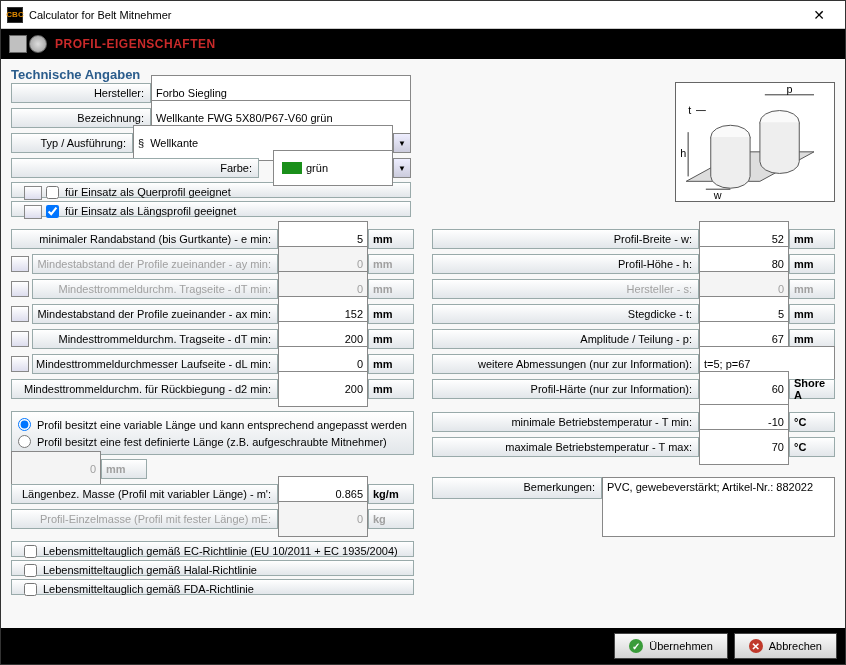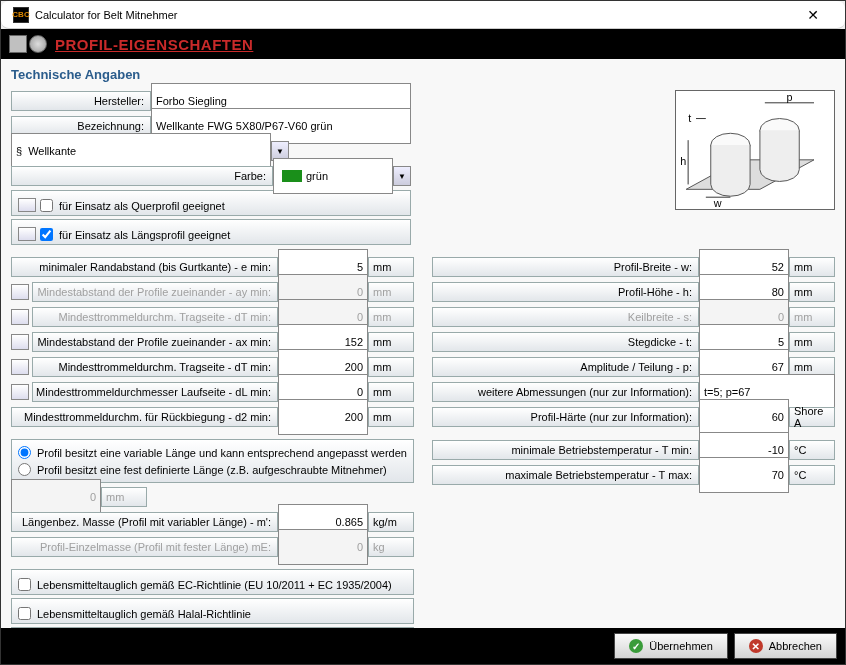--- a/index.html
+++ b/index.html
@@ -1,39 +1,39 @@
 <!DOCTYPE html>
 <html><head>
 <meta charset="utf-8">
 <style>
 * { box-sizing: border-box; margin: 0; padding: 0; font-family: Tahoma, Arial, sans-serif; font-size: 11px; }
 body { background: #f0f0f0; width: 846px; height: 665px; border: 1px solid #333; position: relative; }
-.titlebar { height: 28px; background: #fff; display: flex; align-items: center; padding: 0 12px; border-bottom: 1px solid #ccc; border-radius: 8px; }
+.titlebar { height: 28px; background: #fff; display: flex; align-items: center; padding: 0 6px; border-bottom: 1px solid #ccc; }
 .titlebar .icon { width: 16px; height: 16px; background: #000; border: 1px solid #333; margin-right: 6px; display: inline-flex; align-items: center; justify-content: center; color: #d80; font-size: 8px; font-weight: bold; }
 .titlebar .title { flex: 1; }
 .titlebar .close { width: 40px; height: 24px; display: flex; align-items: center; justify-content: center; font-size: 14px; cursor: pointer; }
 .blackbar { height: 30px; background: #000; display: flex; align-items: center; padding: 0 8px; }
 .blackbar .smallicon { width: 18px; height: 18px; background: #c0c0c0; border: 1px solid #666; margin-right: 2px; display: inline-block; }
 .blackbar .smallicon.gear { border-radius: 50%; background: radial-gradient(#ddd,#999); }
-.blackbar .redtext { color: #c92a2a; font-weight: bold; font-size: 15px; margin-left: 6px; letter-spacing: 0.5px; text-decoration: underline; }
+.blackbar .redtext { color: #c92a2a; font-weight: bold; font-size: 12px; margin-left: 6px; letter-spacing: 0.5px; }
 .main { padding: 8px 10px; background: #f8f8f8; height: calc(100% - 28px - 30px - 36px); overflow: auto; }
-.section-title { color: #2a5c8c; font-weight: bold; font-size: 13px; margin-bottom: 8px; }
+.section-title { color: #2a5c8c; font-weight: bold; font-size: 13px; }
 .columns { display: flex; gap: 18px; }
 .col { flex: 1; min-width: 0; }
 .row { display: flex; align-items: center; margin-bottom: 3px; height: 22px; }
 .row.disabled { color: #a0a0a0; }
 .row.disabled input { color: #a0a0a0; background: #f4f4f4; }
 .row .rowicon { width: 18px; height: 16px; border: 1px solid #888; margin-right: 3px; background: linear-gradient(#fff,#dde); display: inline-flex; align-items: center; justify-content: center; font-size: 9px; }
 .row .lbl { flex: 1; text-align: right; padding: 3px 6px; background: linear-gradient(#fff,#e2e6ea); border: 1px solid #9aa; white-space: nowrap; overflow: hidden; text-overflow: ellipsis; height: 20px; display: flex; align-items: center; justify-content: flex-end; }
 .row .val { width: 90px; text-align: right; padding: 2px 4px; border: 1px solid #888; background: #fff; height: 36px; }
 .row .val.wide { width: 260px; text-align: left; }
-.row .unit { width: 46px; padding: 3px 4px; background: linear-gradient(#fff,#e2e6ea); border: 1px solid #9aa; height: 20px; display: flex; align-items: center; }
+.row .unit { width: 46px; padding: 3px 4px; background: linear-gradient(#fff,#e2e6ea); border: 1px solid #9aa; height: 20px; display: flex; align-items: center; font-weight: bold; }
 .row .dd { width: 18px; height: 20px; border: 1px solid #888; background: linear-gradient(#eef,#ccd); display: flex; align-items: center; justify-content: center; font-size: 8px; cursor: pointer; }
 .row .swatch { width: 20px; height: 12px; background: #1a8f1a; display: inline-block; margin: 0 4px; vertical-align: middle; }
-.chkrow { display: flex; align-items: flex-end; margin-bottom: 3px; padding: 3px 6px; background: linear-gradient(#fff,#e2e6ea); border: 1px solid #9aa; height: 26px; }
+.chkrow { display: flex; align-items: flex-start; margin-bottom: 3px; padding: 3px 12px; background: linear-gradient(#fff,#e2e6ea); border: 1px solid #9aa; height: 16px; }
 .chkrow .rowicon { width: 18px; height: 14px; border: 1px solid #888; margin-right: 4px; background: linear-gradient(#fff,#dde); }
 .chkrow input[type=checkbox] { margin-right: 6px; }
 .radiobox { border: 1px solid #9aa; padding: 4px 6px; margin-bottom: 3px; background: linear-gradient(#fff,#e2e6ea); }
 .radiobox label { display: flex; align-items: center; padding: 2px 0; }
 .radiobox input[type=radio] { margin-right: 6px; }
 .diagram { float: right; width: 160px; height: 120px; border: 1px solid #666; background: #fff; margin-left: 10px; margin-bottom: 10px; position: relative; }
 .diagram svg { width: 100%; height: 100%; }
 .remarks { display: flex; gap: 0; margin-top: 8px; align-items: flex-start; }
 .remarks .lbl { width: 170px; text-align: right; padding: 3px 6px; background: linear-gradient(#fff,#e2e6ea); border: 1px solid #9aa; height: 22px; }
 .remarks textarea { flex: 1; height: 60px; border: 1px solid #888; padding: 3px 4px; resize: none; font-family: inherit; font-size: 11px; }
@@ -87,29 +87,30 @@
     <div style="width:400px;">
       <div class="row">
         <span class="lbl">Hersteller:</span>
         <input class="val wide" value="Forbo Siegling" style="">
       </div>
       <div class="row">
         <span class="lbl">Bezeichnung:</span>
         <input class="val wide" value="Wellkante FWG 5X80/P67-V60 grün" style="">
       </div>
       <div class="row">
+        <span class="lbl">Typ / Ausführung:</span>
         <span class="val wide" style="display:flex;align-items:center;">
           <span style="margin-right:6px;">§</span>
             <span>Wellkante</span>
         </span>
         <span class="dd">▼</span>
       </div>
       <div class="row">
         <span class="lbl">Farbe:</span>
-        <span class="val" style="width:120px;text-align:left;display:flex;align-items:center;">
+        <span class="val" style="width:120px;text-align:left;display:flex;align-items:center;margin-left:14px;">
           <span class="swatch"></span>
           <span>grün</span>
         </span>
         <span class="dd">▼</span>
       </div>
       <div class="chkrow">
         <span class="rowicon"></span>
         <input type="checkbox" style="">
         <span>für Einsatz als Querprofil geeignet</span>
       </div>
@@ -210,21 +211,21 @@
           <span class="lbl">Profil-Breite - w:</span>
           <input class="val" value="52" style="">
           <span class="unit">mm</span>
         </div>
       <div class="row">
           <span class="lbl">Profil-Höhe - h:</span>
           <input class="val" value="80" style="">
           <span class="unit">mm</span>
         </div>
       <div class="row disabled">
-          <span class="lbl">Keilbreite - s:</span>
+          <span class="lbl">Hersteller - s:</span>
           <input class="val" readonly="" value="0" style="">
           <span class="unit">mm</span>
         </div>
       <div class="row">
           <span class="lbl">Stegdicke - t:</span>
           <input class="val" value="5" style="">
           <span class="unit">mm</span>
         </div>
       <div class="row">
           <span class="lbl">Amplitude / Teilung - p:</span>
@@ -246,20 +247,22 @@
           <input class="val" value="-10" style="">
           <span class="unit">°C</span>
         </div>
       <div class="row">
           <span class="lbl">maximale Betriebstemperatur - T max:</span>
           <input class="val" value="70" style="">
           <span class="unit">°C</span>
         </div>
       <div class="spacer"></div>
       <div class="remarks">
+        <span class="lbl">Bemerkungen:</span>
+        <textarea style="">PVC, gewebeverstärkt; Artikel-Nr.: 882022</textarea>
       </div>
     </div>
   </div>
 </div>
 
 <div class="footer">
   <button>
       <span class="i-ok">✓</span>
       <span>Übernehmen</span>
     </button>

